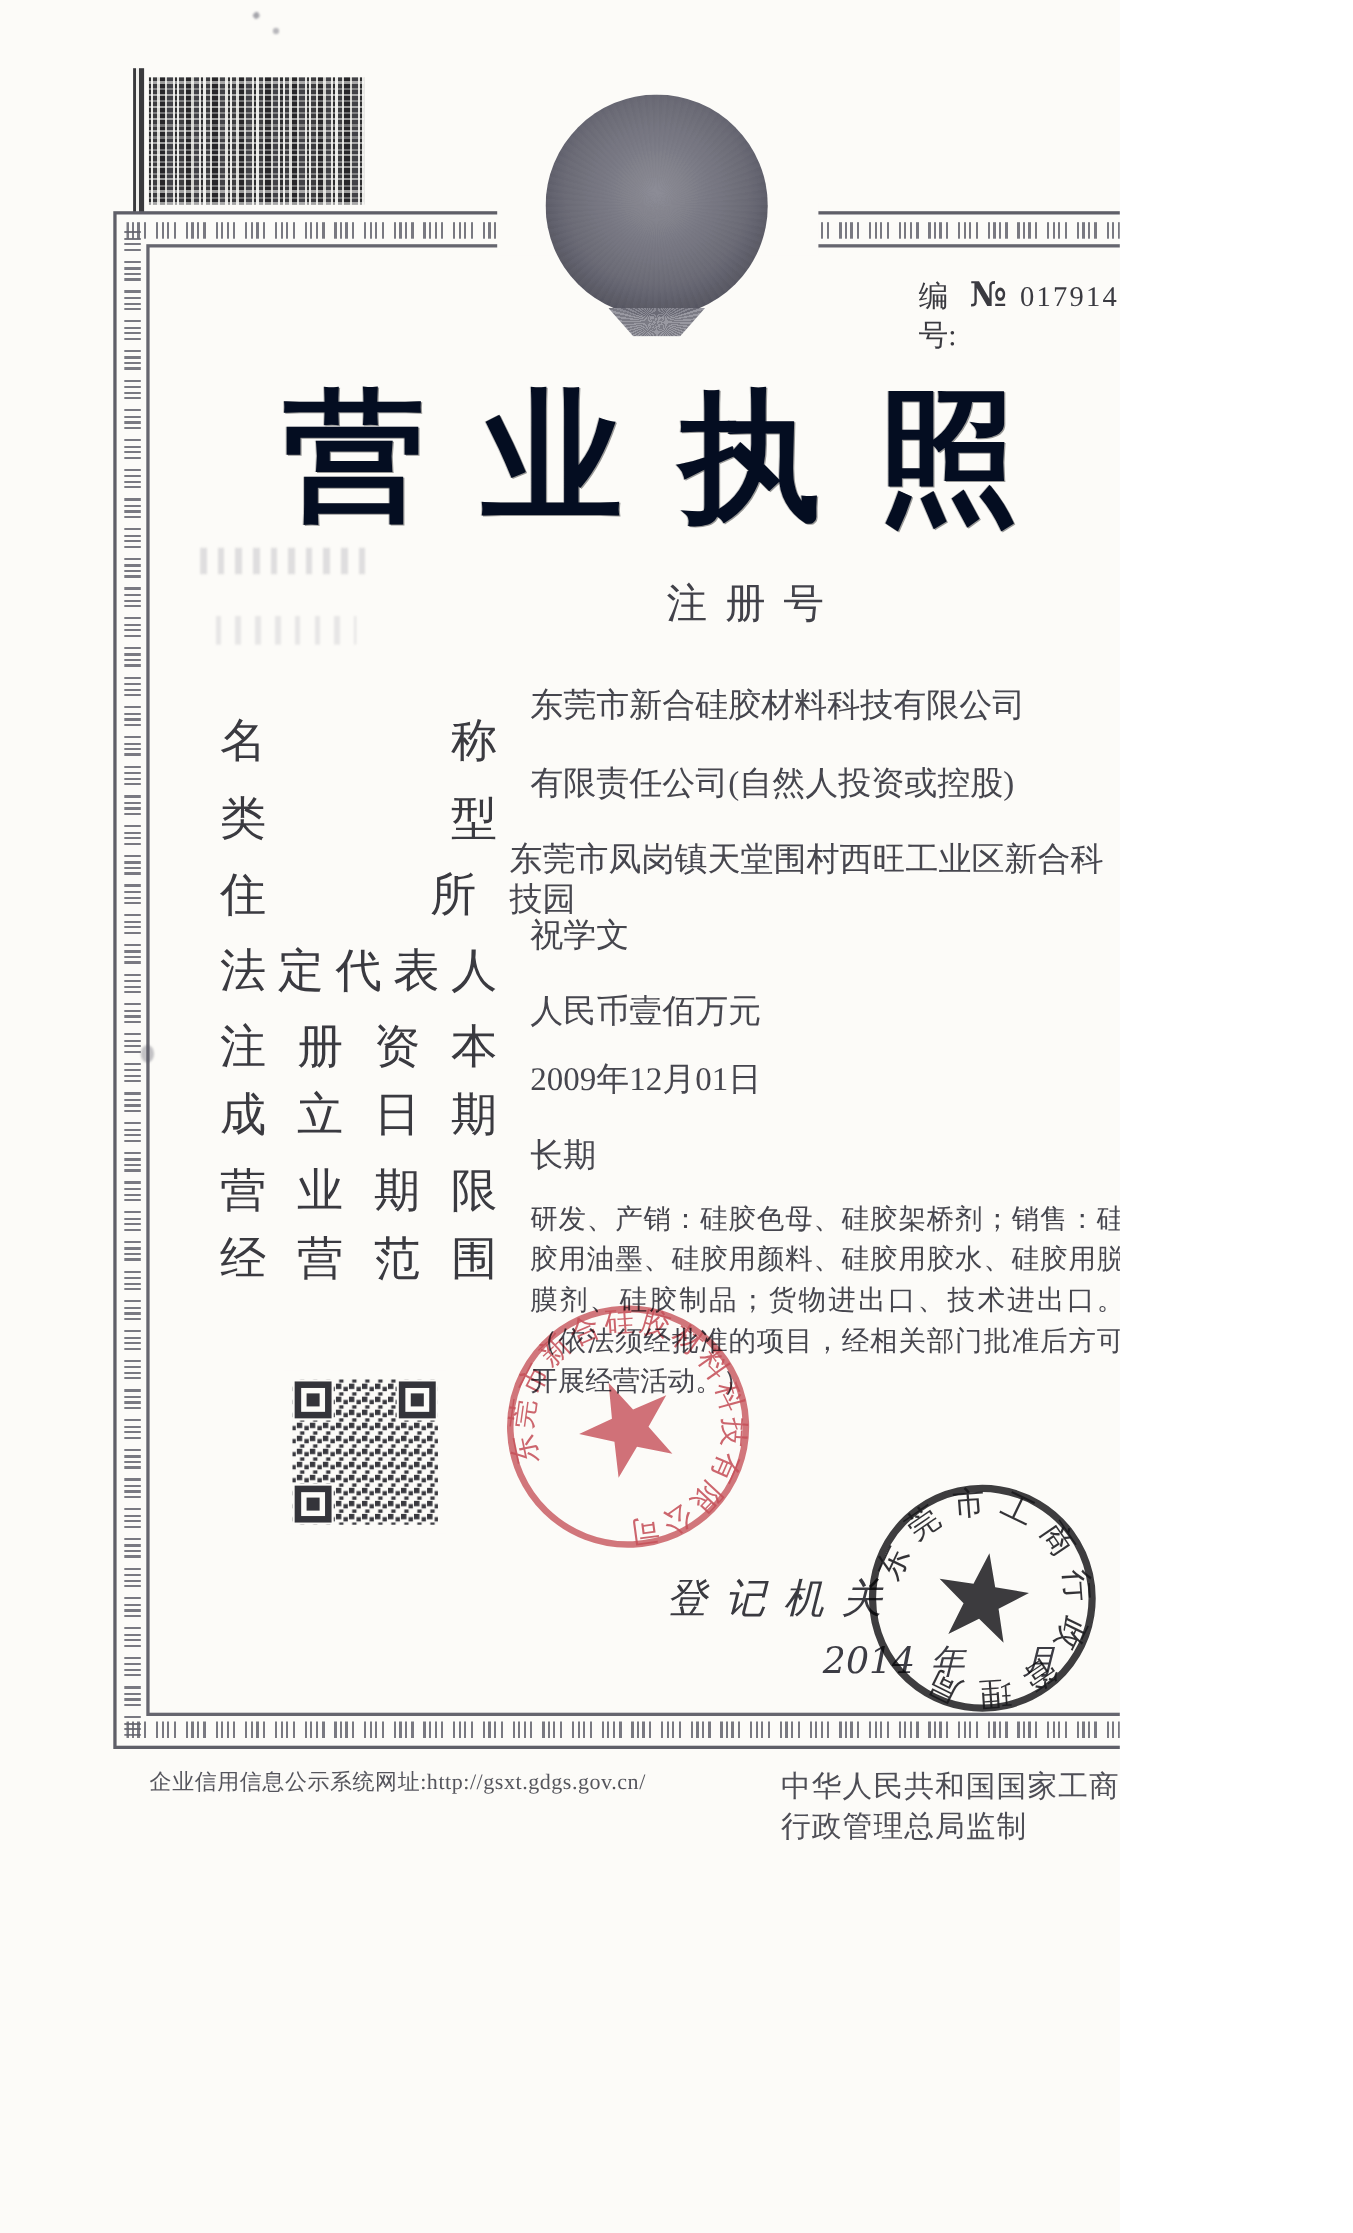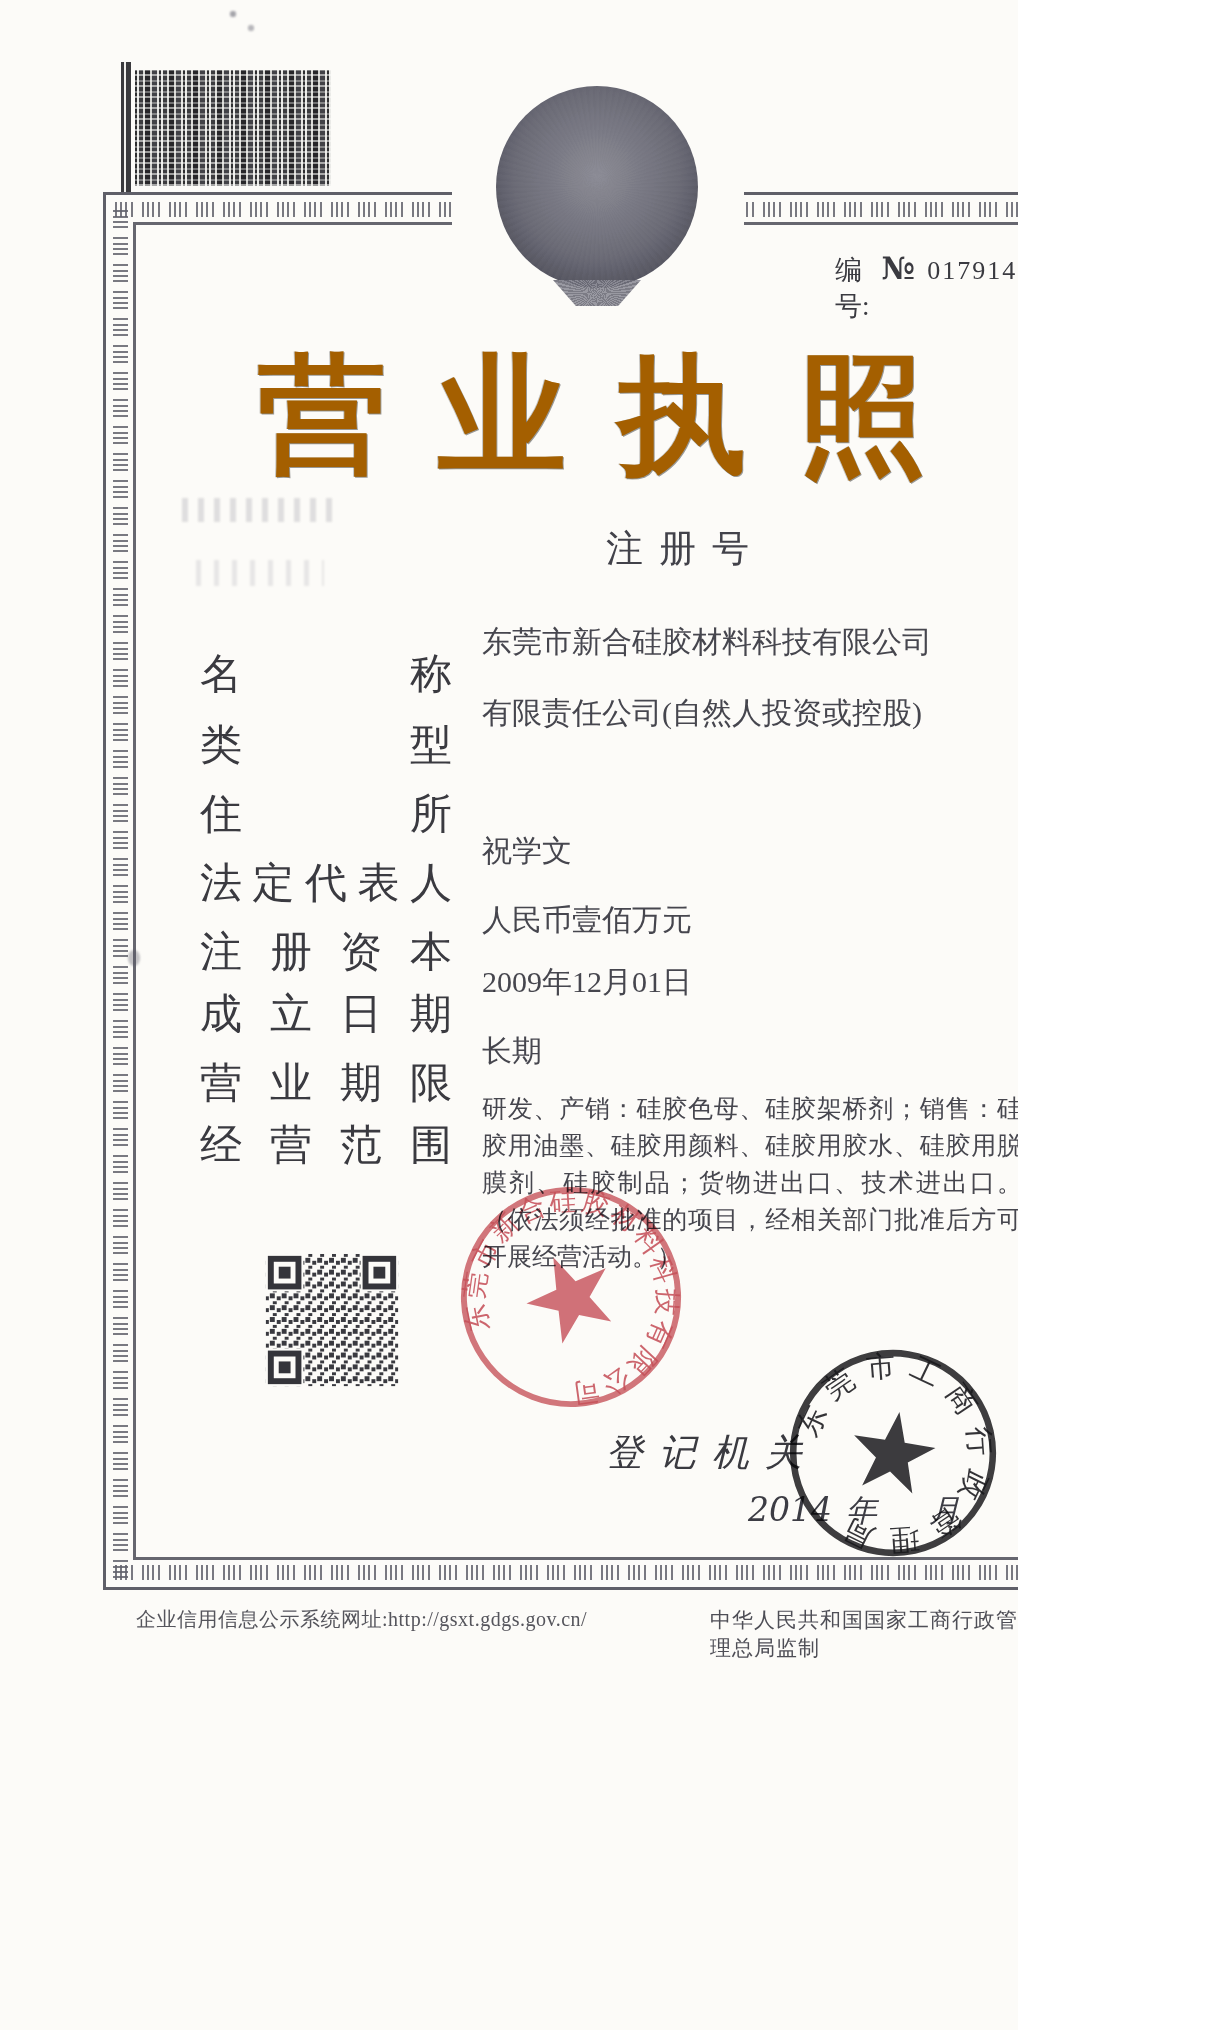--- a/index.html
+++ b/index.html
@@ -44,21 +44,21 @@
   .kp.top{top:7px;}.kp.bottom{bottom:7px;}.kp.left{left:7px;}.kp.right{right:7px;}
   
   .serial{position:absolute;left:835px;top:250px;display:flex;align-items:baseline;gap:12px;
     font-size:27px;color:#3a3a40;}
   .serial .numero{font-weight:bold;font-size:31px;font-family:"DejaVu Serif",serif;}
   .serial .num{font-family:Liberation Serif, serif;font-size:26px;letter-spacing:2px;}
   
   .title{
     position:absolute;left:103px;top:330px;width:978px;text-align:center;
     font-family:"Liberation Sans","DejaVu Sans",sans-serif;font-weight:800;
-    font-size:128px;letter-spacing:52px;text-indent:52px;color:#a16207;
+    font-size:128px;letter-spacing:52px;text-indent:52px;color:#0f172a;
     text-shadow:1px 1px 0 rgba(60,60,60,.5), -1px 0 0 rgba(90,90,90,.35);
     filter:contrast(1.1);
   }
   
   .regline{position:absolute;left:606px;top:524px;display:flex;align-items:baseline;}
   .regline .lbl{font-size:37px;letter-spacing:16px;color:#42424a;}
   .regline .num{font-family:"DejaVu Serif",serif;font-size:38px;margin-left:22px;color:#3e3e46;}
   
   .row{position:absolute;left:200px;display:flex;align-items:flex-start;}
   .row .lbl{display:block;width:252px;font-size:42px;color:#3a3a40;
@@ -72,21 +72,21 @@
   .stamp.red{left:452px;top:1178px;transform:rotate(-24deg);}
   .stamp.black{left:780px;top:1340px;transform:rotate(9deg);}
   
   .registrar{position:absolute;left:606px;top:1428px;width:196px;font-size:37px;color:#3a3a40;
     text-align:justify;text-align-last:justify;font-style:italic;}
   .dateline{position:absolute;left:748px;top:1490px;display:flex;align-items:baseline;font-size:31px;color:#3c3c44;font-style:italic;}
   .dateline .yr{font-family:"DejaVu Serif",serif;font-size:33px;margin-right:14px;}
   .dateline .sp1{width:52px;}.dateline .sp2{width:64px;}
   
   .footer-left{position:absolute;left:100px;top:1606px;font-size:20px;color:#55555c;letter-spacing:.5px;margin-left:36px;}
-  .footer-right{position:absolute;left:710px;top:1606px;font-size:21px;color:#4e4e56;letter-spacing:1px;}
+  .footer-right{position:absolute;left:710px;top:1606px;font-size:27px;color:#4e4e56;letter-spacing:1px;}
   
   .smudge{position:absolute;filter:blur(1px);pointer-events:none;}
   .s1{left:182px;top:498px;width:150px;height:24px;
     background:repeating-linear-gradient(90deg,rgba(110,110,124,.20) 0 6px,transparent 6px 16px);}
   .s2{left:196px;top:560px;width:128px;height:26px;
     background:repeating-linear-gradient(90deg,rgba(110,110,124,.14) 0 5px,transparent 5px 18px);}
   .s3{left:128px;top:950px;width:12px;height:16px;border-radius:50%;background:rgba(85,85,100,.35);}
   .s4{left:225px;top:8px;width:40px;height:30px;
     background:radial-gradient(circle 3px at 8px 6px,rgba(80,80,95,.5) 0 3px,transparent 3px),
                radial-gradient(circle 3px at 26px 20px,rgba(80,80,95,.4) 0 3px,transparent 3px);}
@@ -130,20 +130,21 @@
   <div class="row" style="top:615px">
     <span class="lbl">名称</span>
     <span class="val">东莞市新合硅胶材料科技有限公司</span>
   </div>
   <div class="row" style="top:686px">
     <span class="lbl">类型</span>
     <span class="val">有限责任公司(自然人投资或控股)</span>
   </div>
   <div class="row" style="top:755px">
     <span class="lbl">住所</span>
+    <span class="val">东莞市凤岗镇天堂围村西旺工业区新合科技园</span>
   </div>
   <div class="row" style="top:824px">
     <span class="lbl">法定代表人</span>
     <span class="val">祝学文</span>
   </div>
   <div class="row" style="top:893px">
     <span class="lbl">注册资本</span>
     <span class="val">人民币壹佰万元</span>
   </div>
   <div class="row" style="top:955px">

